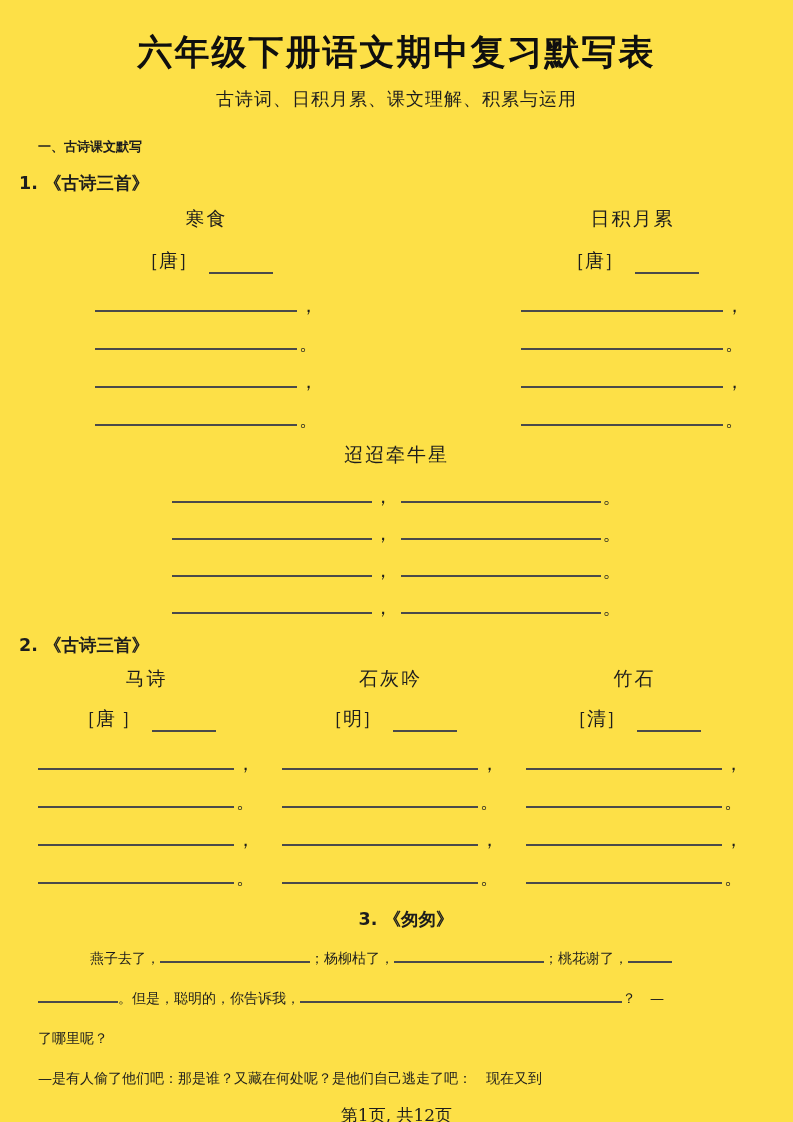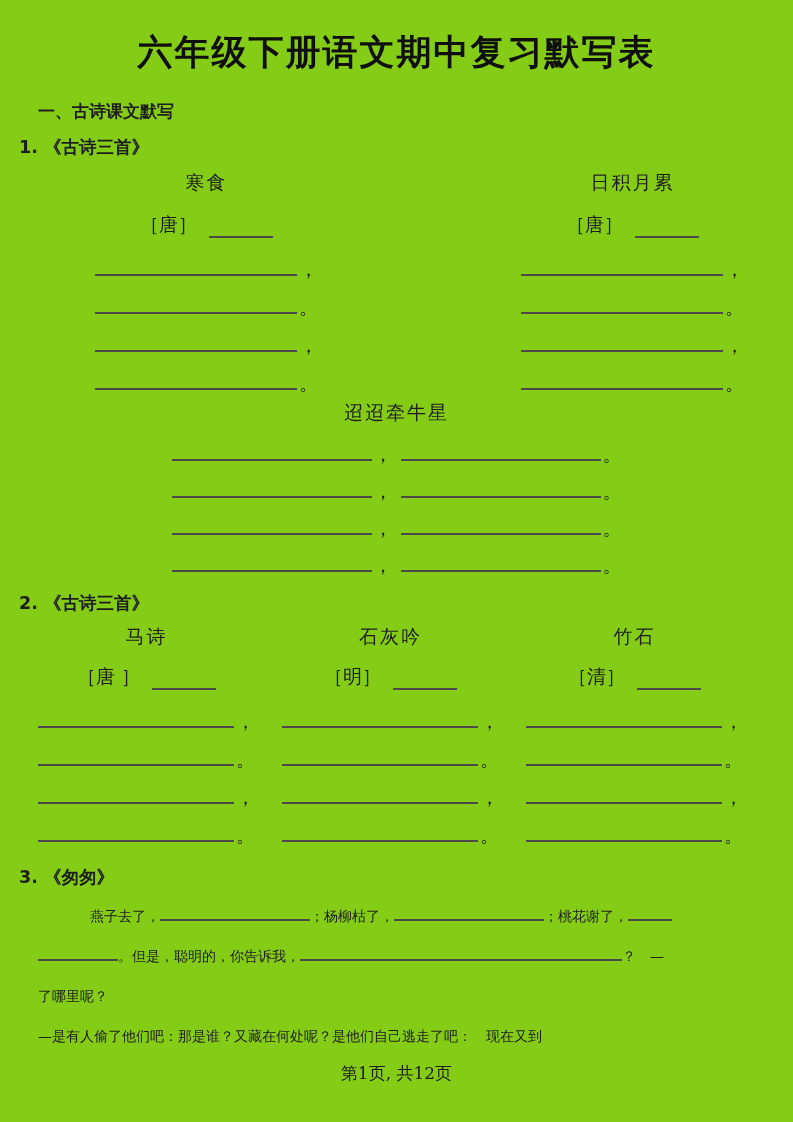--- a/index.html
+++ b/index.html
@@ -1,73 +1,74 @@
 <!DOCTYPE html>
 <html><head>
 <meta charset="utf-8">
 <style>
   * { margin:0; padding:0; box-sizing:border-box; }
   html,body { background:#e9e9e9; }
   .page {
-    width:793px; height:1122px; margin:0 auto; background:#84cc16;
+    width:793px; height:1122px; margin:0 auto; background:#fde047;
     font-family:"DejaVu Serif", serif; color:#1d1d1d;
     padding-top:30px; overflow:hidden; position:relative;
   }
   .title {
     font-family:"DejaVu Sans", sans-serif; font-weight:bold;
     font-size:35px; line-height:44px; text-align:center;
     letter-spacing:2px; color:#0f0f0f;
   }
   .subtitle { text-align:center; font-size:18px; line-height:22px; margin-top:14px; letter-spacing:1px; }
   .sec-heading {
     font-family:"DejaVu Sans", sans-serif; font-weight:bold;
-    font-size:17px; line-height:22px; margin:26px 0 0 38px;
+    font-size:13px; line-height:22px; margin:26px 0 0 38px;
   }
   .item-label {
     font-family:"DejaVu Sans", sans-serif; font-weight:bold;
     font-size:17.5px; line-height:22px; margin-left:19px;
   }
   .item-1 { margin-top:14px; }
   .item-2 { margin-top:20px; }
-  .item-3 { margin-top:24px; }
+  .item-3 { margin-top:24px;text-align:center; }
 
   .cols { display:flex; justify-content:space-between; }
   .cols.two   { margin-top:12px; padding:0 49px 0 95px; }
   .cols.three { margin-top:10px; padding:0 50px 0 38px; }
   .col { display:flex; flex-direction:column; align-items:center; }
   .ptitle { font-size:19px; line-height:24px; height:24px; letter-spacing:2px; }
   .author { margin-top:14px; height:30px; font-size:19px; display:flex; align-items:flex-end; }
   .three .author { margin-top:12px; }
 
   .blank { display:inline-block; border-bottom:2px solid #4a4a4a; }
   .author-blank { width:64px; height:6px; margin-left:12px; }
 
   .lrow { height:38px; display:flex; align-items:flex-end; font-size:19px; }
   .lrow .punct { line-height:14px; margin-left:2px; }
   .two .vblank { width:202px; height:5px; }
   .three .vblank { width:196px; height:5px; }
 
-  .center-title { text-align:center; font-size:19px; line-height:24px; height:24px; margin-top:10px; letter-spacing:2px; }
+  .center-title { text-align:center; font-size:19px; line-height:24px; height:24px; margin-top:16px; letter-spacing:2px; }
   .crow { height:37px; display:flex; align-items:flex-end; justify-content:center; font-size:19px; }
   .crow .vblank { width:200px; height:5px; }
   .crow .punct { line-height:14px; margin:0 8px 0 2px; }
   .crow .punct:last-child { margin-right:0; }
 
   .para { margin:8px 38px 0 38px; font-size:14px; }
   .pline { height:40px; line-height:40px; white-space:nowrap; }
   .pline.indent { padding-left:52px; }
   .pblank { display:inline-block; border-bottom:2px solid #4a4a4a; height:2px; }
 
   .footer { text-align:center; font-size:17px; line-height:22px; margin-top:6px; }
 </style>
 </head>
 <body>
 
 <div class="page">
   <h1 class="title">六年级下册语文期中复习默写表</h1>
+  <div class="subtitle">古诗词、日积月累、课文理解、积累与运用</div>
 
   <div class="sec-heading">一、古诗课文默写</div>
 
   <div class="item-label item-1">1. 《古诗三首》</div>
   <div class="cols two" id="group-0">
       <div class="col">
         <div class="ptitle">寒食</div>
         <div class="author">
           <span class="dyn">［唐］</span>
           <span class="blank author-blank"></span>

